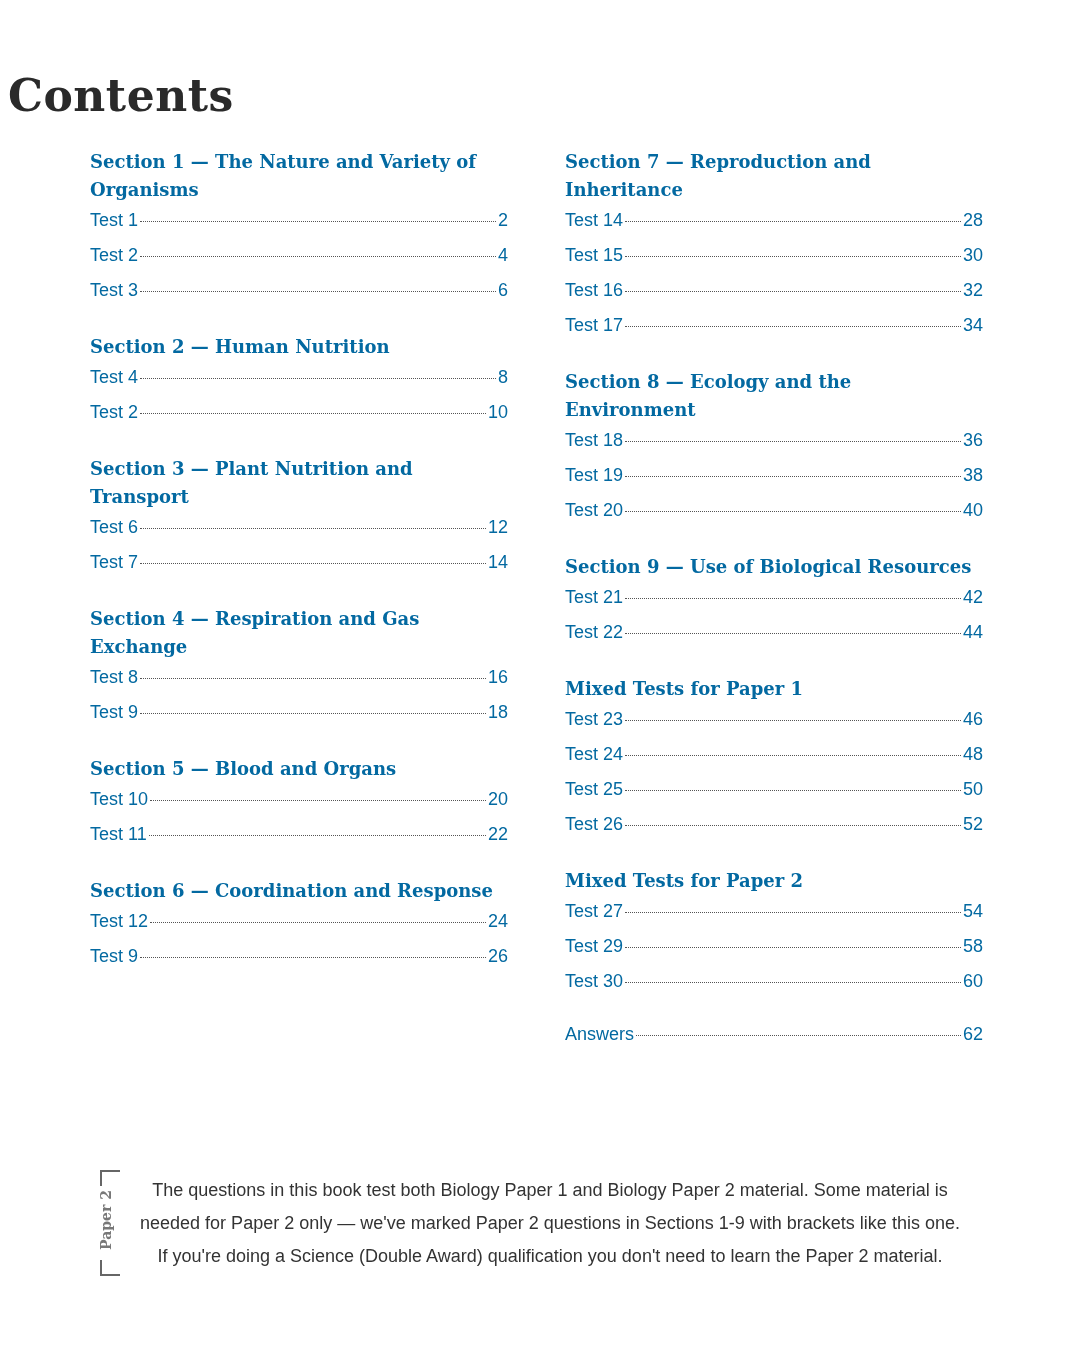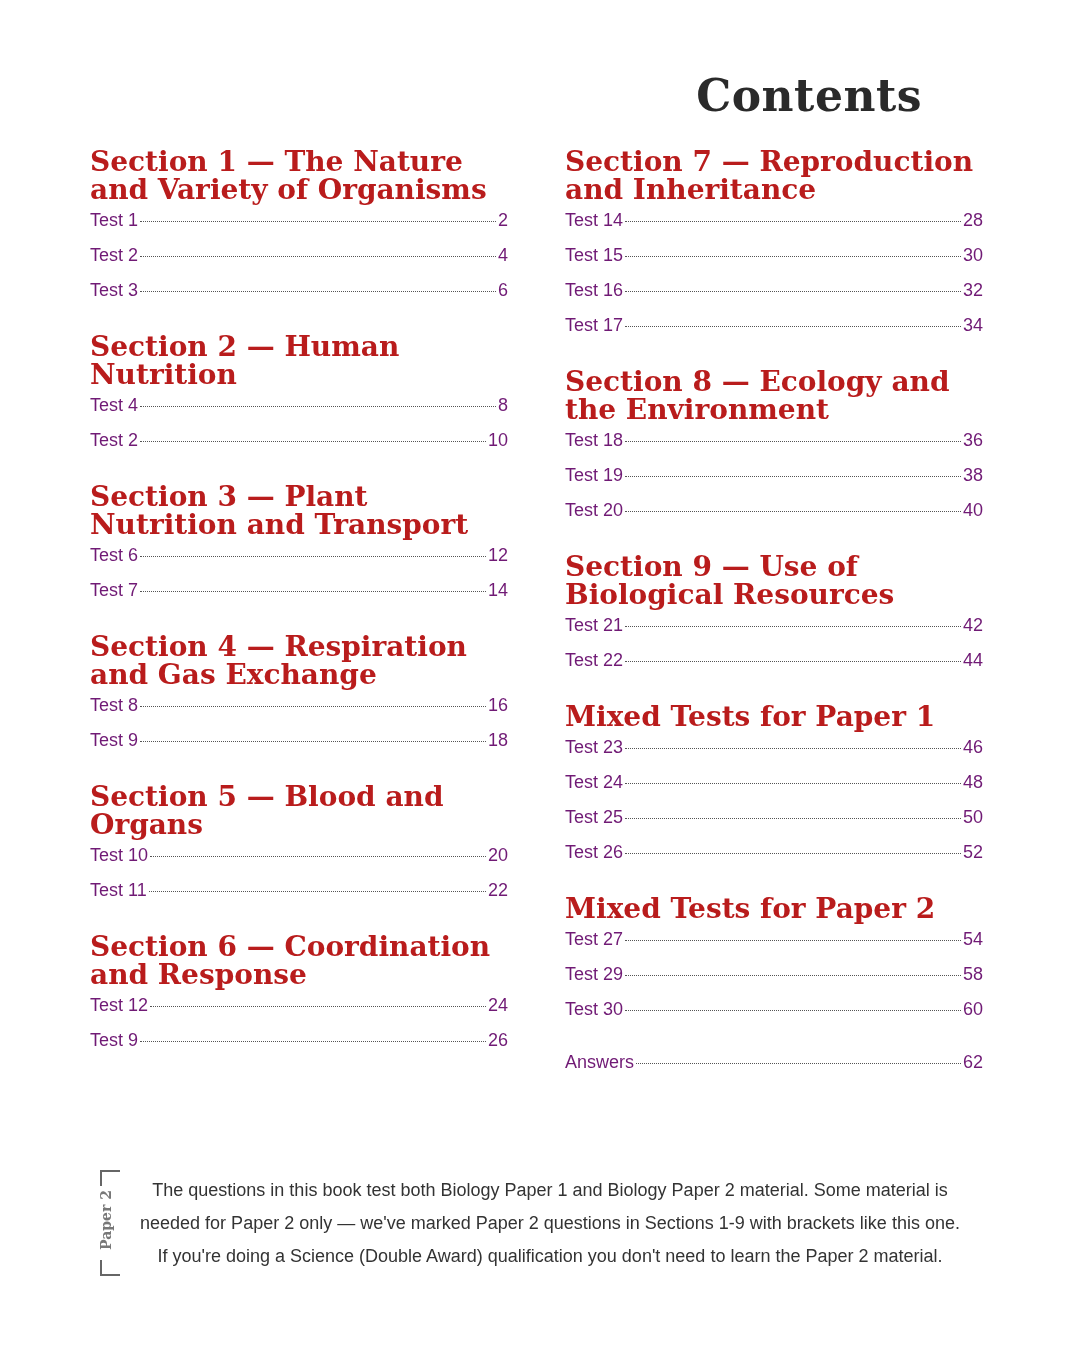--- a/index.html
+++ b/index.html
@@ -1,32 +1,32 @@
 <!DOCTYPE html>
 <html><head>
   <meta charset="utf-8">
   <style>
     html, body { margin: 0; padding: 0; background: #ffffff; }
     body { width: 1066px; height: 1360px; position: relative; color: #2b2b2b; overflow: hidden; }
     .title {
-      position: absolute; top: 70px; left: 0; width: 922px; text-align: right;
+      position: absolute; top: 70px; left: 8px; width: 922px; text-align: left;
       font-family: "DejaVu Serif", serif; font-weight: bold; font-size: 44px; color: #2a2a2a;
       letter-spacing: 0.5px;
     }
     .col { position: absolute; top: 148px; width: 418px; }
     .col.left { left: 90px; }
     .col.right { left: 565px; }
     .section { margin-bottom: 18px; }
     .section-title {
-      font-family: "DejaVu Serif", serif; font-weight: bold; font-size: 28px; line-height: 28px;
-      color: #b91c1c; margin-bottom: 6px;
+      font-family: "DejaVu Serif", serif; font-weight: bold; font-size: 18px; line-height: 28px;
+      color: #0369a1; margin-bottom: 6px;
     }
     .entry {
       display: flex; align-items: baseline; height: 35px;
-      font-family: "Liberation Sans", sans-serif; font-size: 18px; color: #701a75;
+      font-family: "Liberation Sans", sans-serif; font-size: 18px; color: #0369a1;
     }
     .entry .label { white-space: nowrap; }
     .entry .leader {
       flex: 1; border-bottom: 1.5px dotted #555; margin: 0 2px; transform: translateY(-4px);
     }
     .entry .page { white-space: nowrap; }
     .gap-entry { margin-top: 10px; }
     .note {
       position: absolute; top: 1170px; left: 90px; width: 900px; height: 115px;
     }

